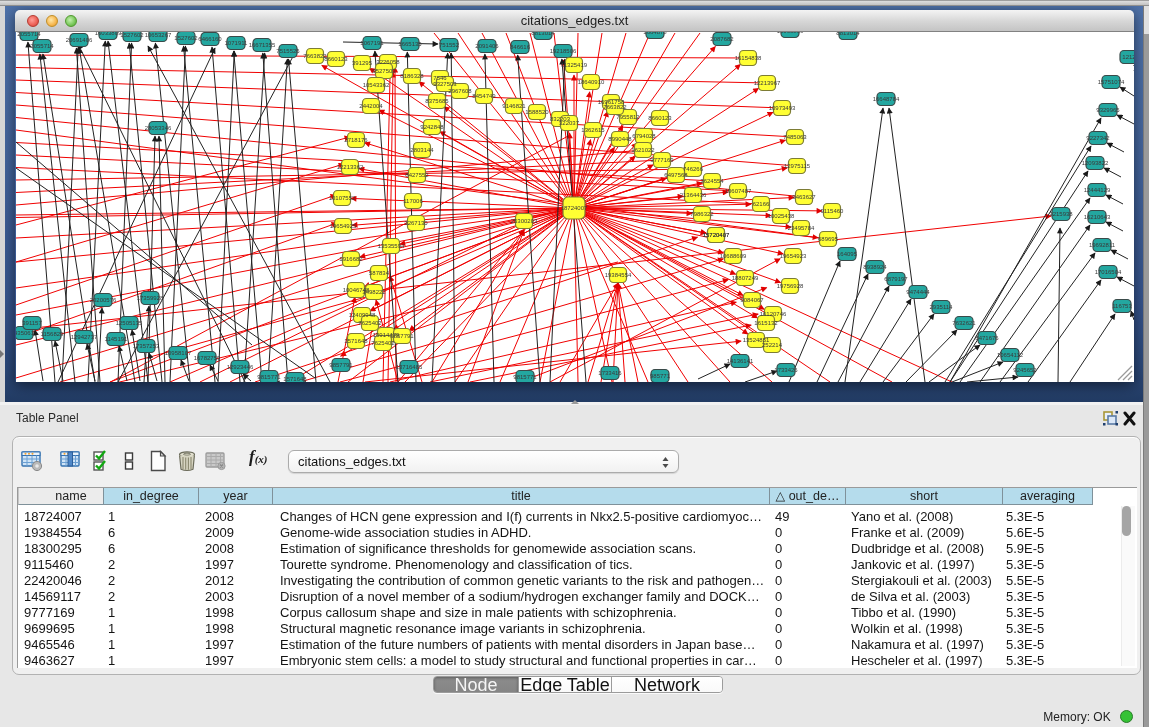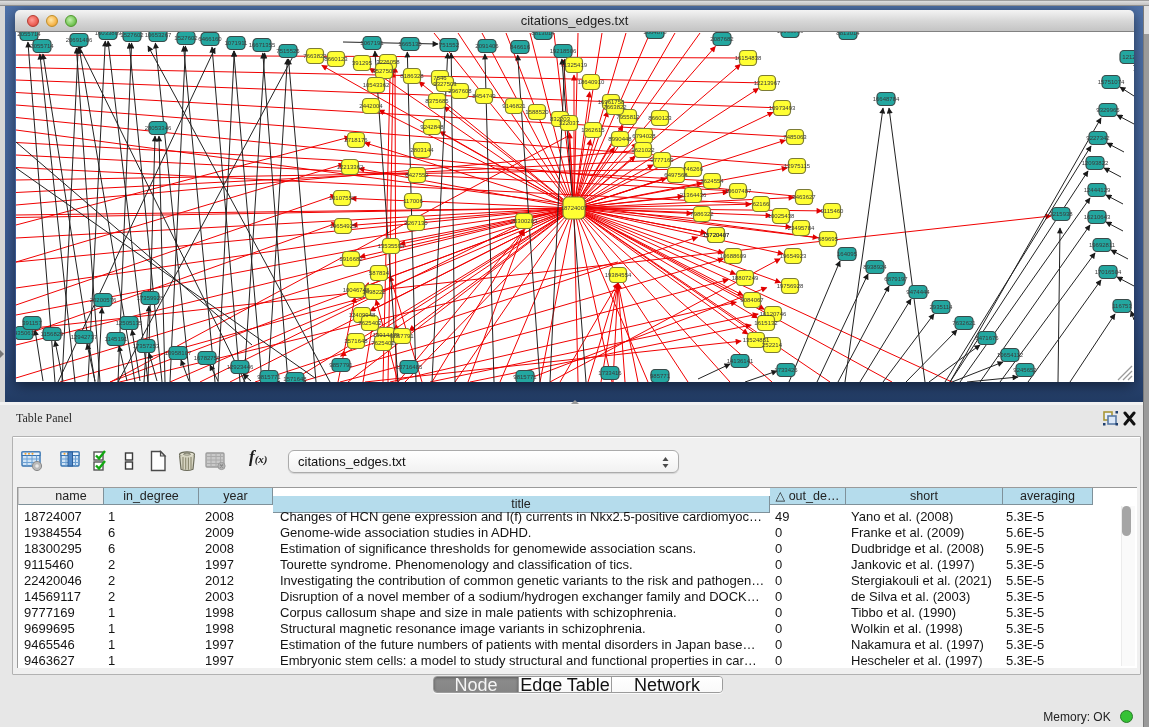--- a/index.html
+++ b/index.html
@@ -31,24 +31,24 @@
   .tl.y { left:31px; background:radial-gradient(circle at 4px 4px,#ffe7a8,#f6b64e 60%,#d98f23); border:1px solid #c08e27;}
   .tl.g { left:50px; background:radial-gradient(circle at 4px 4px,#c3f0ae,#77c758 60%,#4f9e34); border:1px solid #51992f;}
   #viewport { position:absolute; left:1px; top:22px; width:1118px; height:350px; background:#fff; overflow:hidden; }
   
   #split { position:absolute; left:0; top:402px; width:1149px; height:3px; background:#f2f2f2; }
   #split .grip { position:absolute; left:571px; top:-2px; width:0; height:0;
     border-left:4px solid transparent; border-right:4px solid transparent; border-bottom:4px solid #9a9a9a; }
   
   #tpanel { position:absolute; left:0; top:405px; width:1143px; height:322px; background:#e7e7e7; }
   #tphead { position:absolute; left:5px; top:0; width:1138px; height:26px; background:#e7e7e7; }
-  #tphead .cap { position:absolute; left:11px; top:6px; font-size:12px; color:#2a2a2a;font-family:Liberation Serif, serif; }
+  #tphead .cap { position:absolute; left:11px; top:6px; font-size:12px; color:#2a2a2a; }
   #tpico { position:absolute; right:6px; top:6px; }
   #frame { position:absolute; left:12px; top:31px; width:1129px; height:239px;
-    background:#f0f0f0; border:1px solid #b2b2b2; border-radius:1px;
+    background:#f0f0f0; border:1px solid #b2b2b2; border-radius:7px;
     box-shadow:inset 0 1px 0 #fff; }
   #toolbar { position:absolute; left:8px; top:13px; height:30px; width:1100px; }
   #toolbar svg.ic { vertical-align:middle; }
   #combo { position:absolute; left:275px; top:13px; width:391px; height:23px; background:linear-gradient(#ffffff,#f1f1f1);
     border:1px solid #ababab; border-radius:6px; box-shadow:0 1px 1px rgba(0,0,0,.12);
     font-size:13px; color:#111; line-height:21px; padding-left:9px; }
   #combo .ud { position:absolute; right:8px; top:3px; }
   
   #tbl { position:absolute; left:4px; top:50px; width:1120px; height:181px; background:#fff;
     border-left:1px solid #9a9a9a; border-top:1px solid #9a9a9a; overflow:hidden; }
@@ -695,21 +695,21 @@
         <svg class="ud" width="9" height="17" viewBox="0 0 9 17">
           <path d="M4.5 3 L7.5 7 L1.5 7 z" fill="#4a4a4a"></path>
           <path d="M4.5 14 L7.5 10 L1.5 10 z" fill="#4a4a4a"></path>
         </svg>
       </div>
       <div id="tbl">
         <div class="hrow">
           <div class="hc first" style="left:0;width:86px;">name</div>
           <div class="hc" style="left:86px;width:95px;">in_degree</div>
           <div class="hc" style="left:181px;width:74px;">year</div>
-          <div class="hc" style="left:255px;width:497px;margin-top:8px;">title</div>
+          <div class="hc" style="left:255px;width:497px;">title</div>
           <div class="hc" style="left:752px;width:76px;">△ out_de…</div>
           <div class="hc" style="left:828px;width:157px;">short</div>
           <div class="hc" style="left:985px;width:90px;">averaging</div>
         </div>
         <div class="rows">
             <div class="rw" style="top:0px;">
               <span class="c0">18724007</span>
               <span class="c1">1</span>
               <span class="c2">2008</span>
               <span class="c3">Changes of HCN gene expression and I(f) currents in Nkx2.5-positive cardiomyoc…</span>
@@ -743,21 +743,21 @@
               <span class="c4">0</span>
               <span class="c5">Jankovic et al. (1997)</span>
               <span class="c6">5.3E-5</span>
             </div>
             <div class="rw" style="top:64px;">
               <span class="c0">22420046</span>
               <span class="c1">2</span>
               <span class="c2">2012</span>
               <span class="c3">Investigating the contribution of common genetic variants to the risk and pathogen…</span>
               <span class="c4">0</span>
-              <span class="c5">Stergiakouli et al. (2021)</span>
+              <span class="c5">Stergiakouli et al. (2003)</span>
               <span class="c6">5.5E-5</span>
             </div>
             <div class="rw" style="top:80px;">
               <span class="c0">14569117</span>
               <span class="c1">2</span>
               <span class="c2">2003</span>
               <span class="c3">Disruption of a novel member of a sodium/hydrogen exchanger family and DOCK…</span>
               <span class="c4">0</span>
               <span class="c5">de Silva et al. (2003)</span>
               <span class="c6">5.3E-5</span>

